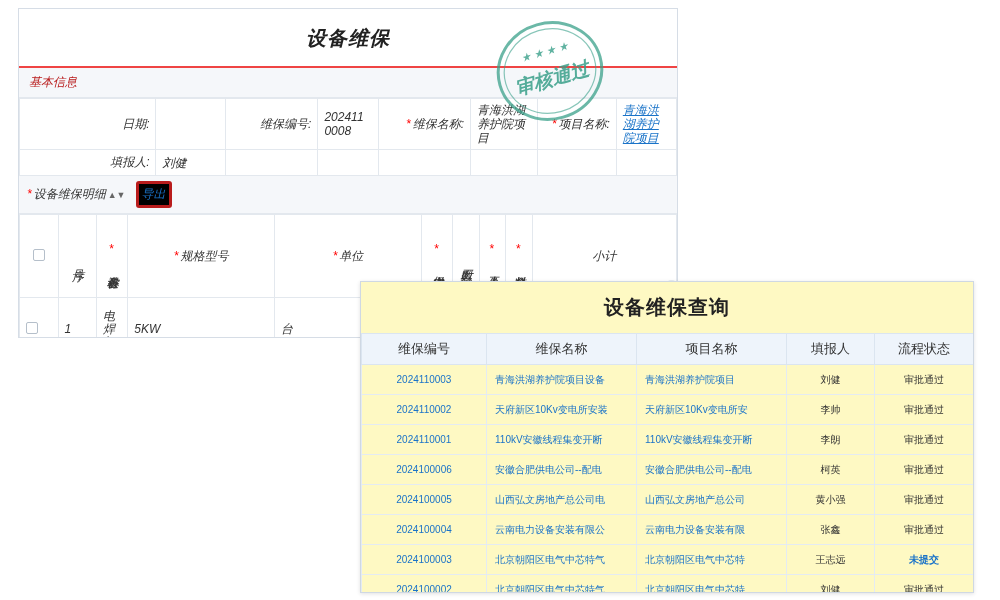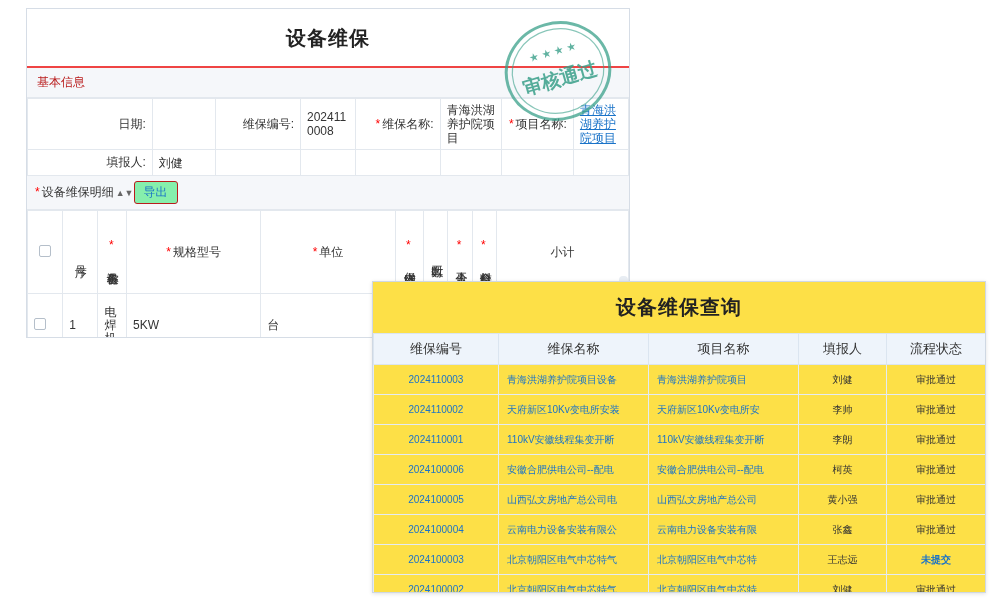--- a/index.html
+++ b/index.html
@@ -12,28 +12,29 @@
     position: relative;
     width: 1000px;
     height: 600px;
     overflow: hidden;
     background: #ffffff;
   }
 
   
   .form-window {
     position: absolute;
-    left: 26px;
+    left: 18px;
     top: 8px;
-    width: 604px;
+    width: 660px;
     height: 330px;
     background: #ffffff;
     border: 1px solid #d6dde6;
     box-sizing: border-box;
     overflow: hidden;
+    font-style: italic;
   }
   .form-title {
     text-align: center;
     font-size: 20px;
     font-weight: bold;
     color: #222;
     padding: 16px 0 14px 0;
     letter-spacing: 1px;
   }
   .section-bar {
@@ -74,42 +75,42 @@
     font-size: 12px;
     color: #333;
     line-height: 14px;
     word-break: break-all;
   }
 
   
   .detail-bar {
     display: flex;
     align-items: center;
-    gap: 0;
+    gap: 10px;
     background: #f5f7fa;
     border-bottom: 1px solid #e3e8ee;
     padding: 5px 8px;
     text-align: right;
   }
   .detail-bar-label {
     font-size: 12px;
     color: #333;
   }
   .sort-caret {
     font-size: 9px;
     color: #666;
     margin-left: 2px;
   }
   .btn-export {
     font-size: 12px;
     color: #1a73c8;
-    background: #86efac;
-    border: 1px solid #b91c1c;
+    background: #000000;
+    border: 3px solid #b91c1c;
     border-radius: 3px;
-    padding: 2px 9px;
+    padding: 2px 3px;
     cursor: pointer;
   }
 
   
   .vhead {
     writing-mode: vertical-rl;
     text-orientation: upright;
     white-space: nowrap;
     line-height: 13px;
     font-size: 12px;
@@ -152,25 +153,25 @@
     left: 472px;
     top: 6px;
     width: 118px;
     height: 112px;
     pointer-events: none;
   }
 
   
   .query-window {
     position: absolute;
-    left: 372px;
+    left: 360px;
     top: 281px;
     width: 614px;
     height: 312px;
-    background: #fde047;
+    background: #fef9c3;
     border: 1px solid #cfd8e3;
     box-shadow: 0 1px 4px rgba(0,0,0,.12);
     box-sizing: border-box;
     overflow: hidden;
   }
   .query-title {
     text-align: center;
     font-size: 20px;
     font-weight: bold;
     color: #222;

